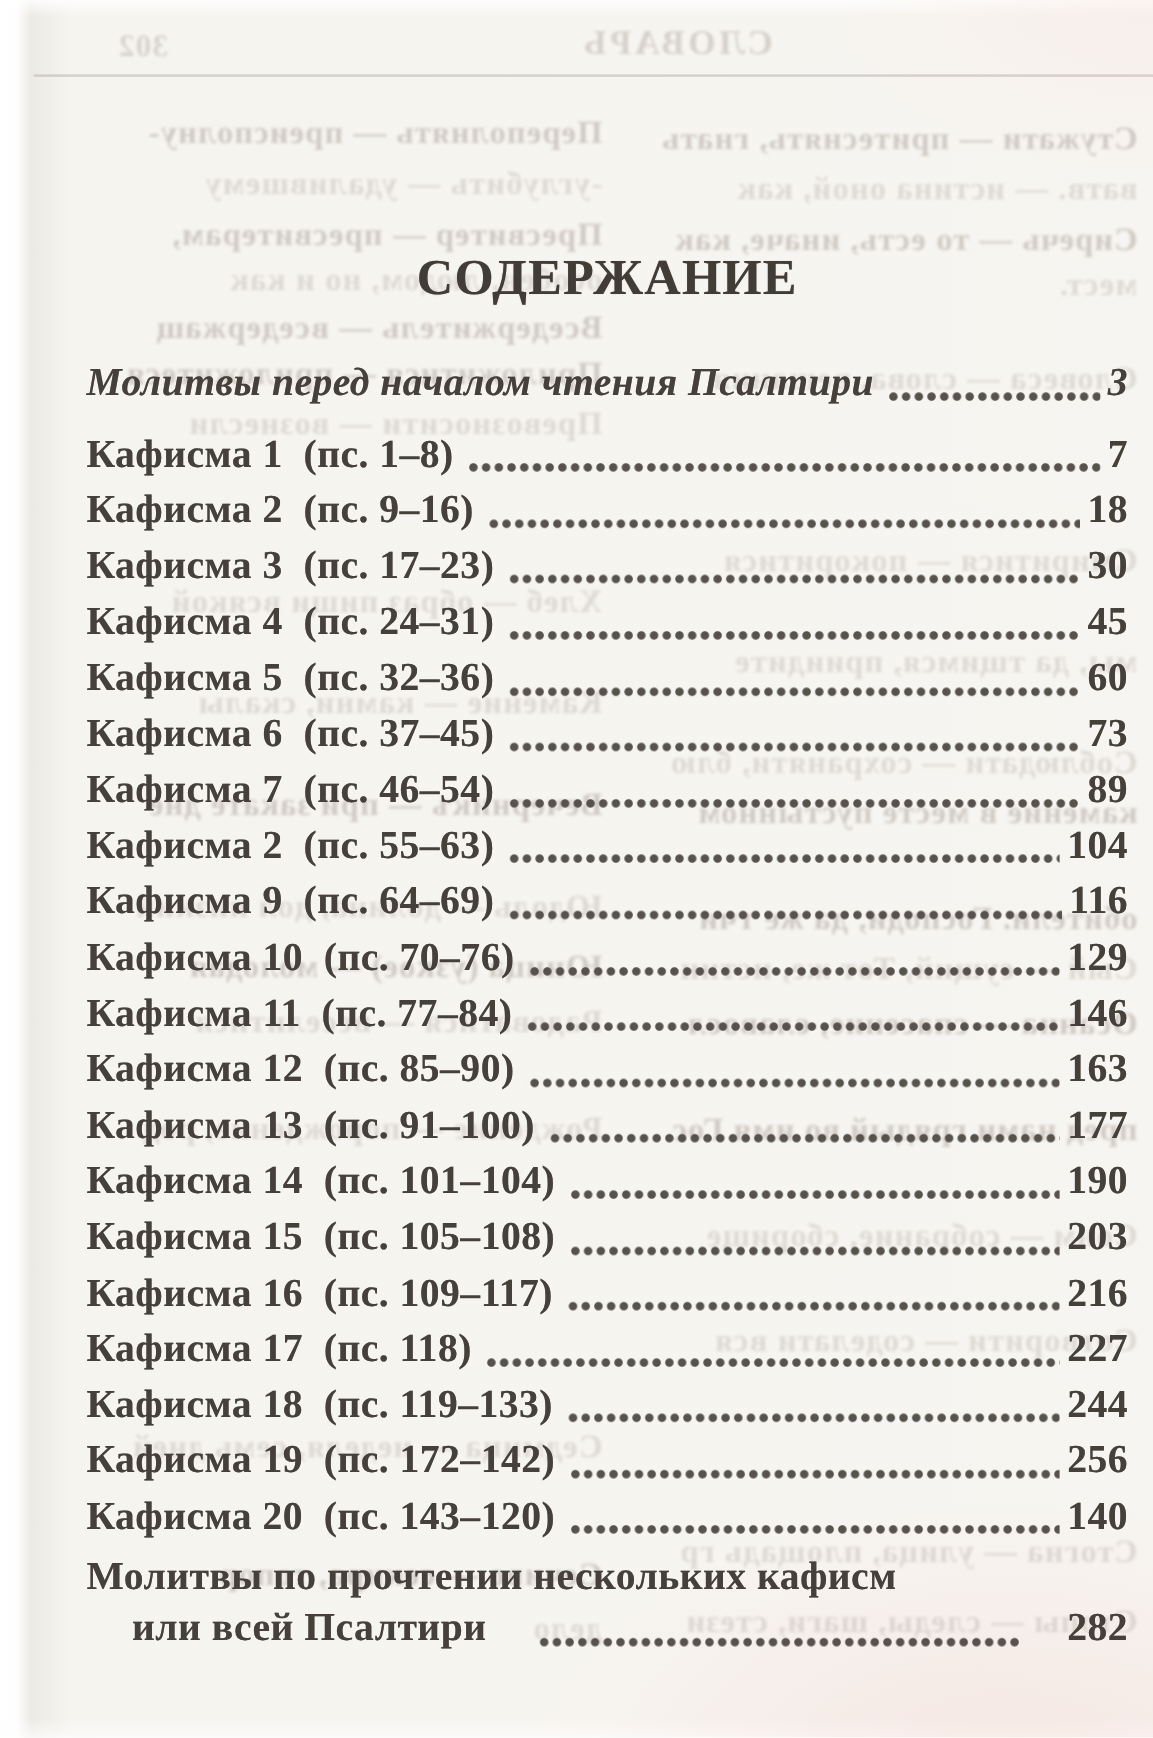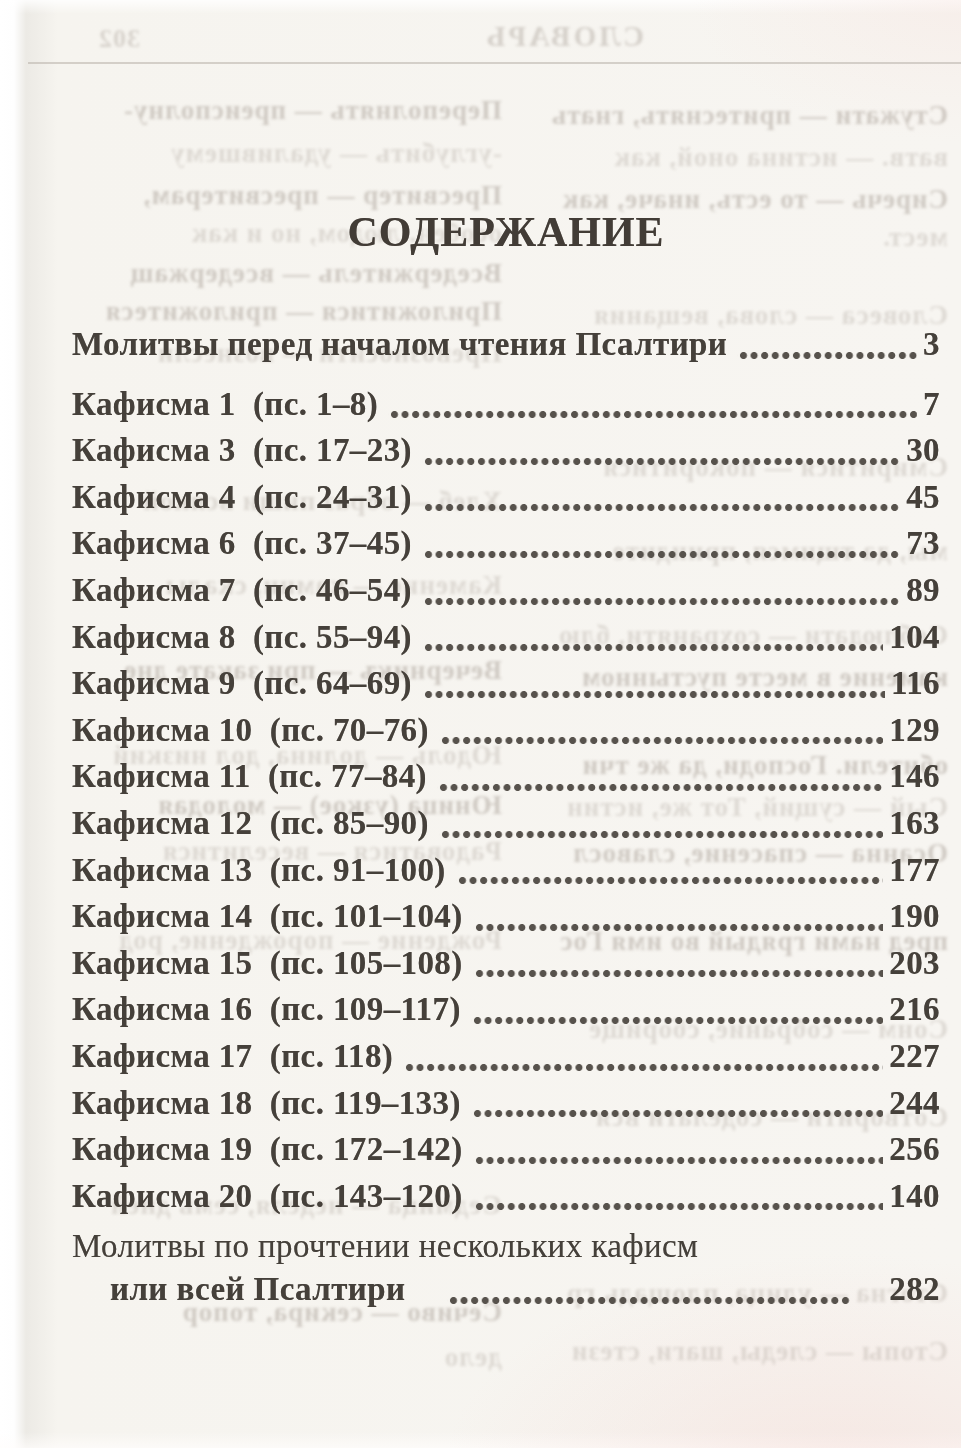--- a/index.html
+++ b/index.html
@@ -52,35 +52,35 @@
     color:#423c36;
     text-shadow:0 0 .6px rgba(66,60,54,.6);
   }
   .row{
     display:flex;align-items:baseline;
     line-height:46.6px;height:46.6px;
     font-size:33px;font-weight:bold;
     letter-spacing:.4px;
     text-shadow:0 0 .5px rgba(69,64,58,.55);
   }
-  .row-first{margin-top:68px;}
+  .row-first{margin-top:43px;font-style:italic;}
   .rows{margin-top:13px;}
   .lbl{white-space:pre;}
   .leader{
     flex:1;
     margin:0 6px 0 10px;
     background-image:radial-gradient(circle at 4.5px 4.5px, #57524c 3.1px, rgba(87,82,76,0) 3.9px);
     background-size:10.6px 9px;
     background-repeat:repeat-x;
     background-position:left 2px bottom 8px;
   }
   .pg{white-space:nowrap;}
   .final{margin-top:7px;}
   .final-line1{
-    font-size:33px;font-weight:normal;line-height:40px;
+    font-size:33px;font-weight:bold;line-height:40px;
     letter-spacing:.4px;white-space:pre;
     text-shadow:0 0 .5px rgba(69,64,58,.55);
   }
   .final-row{padding-left:38px;gap:32px;}
 </style>
 </head>
 <body>
 
 <div class="page">
 
@@ -136,41 +136,51 @@
       <span class="pg">3</span>
     </div>
 
     <div class="rows">
       <div class="row">
         <span class="lbl">Кафисма 1  (пс. 1–8)</span>
         <span class="leader">&nbsp;</span>
         <span class="pg">7</span>
       </div>
       <div class="row">
+        <span class="lbl">Кафисма 2  (пс. 9–16)</span>
+        <span class="leader">&nbsp;</span>
+        <span class="pg">18</span>
+      </div>
+      <div class="row">
         <span class="lbl">Кафисма 3  (пс. 17–23)</span>
         <span class="leader">&nbsp;</span>
         <span class="pg">30</span>
       </div>
       <div class="row">
         <span class="lbl">Кафисма 4  (пс. 24–31)</span>
         <span class="leader">&nbsp;</span>
         <span class="pg">45</span>
       </div>
       <div class="row">
+        <span class="lbl">Кафисма 5  (пс. 32–36)</span>
+        <span class="leader">&nbsp;</span>
+        <span class="pg">60</span>
+      </div>
+      <div class="row">
         <span class="lbl">Кафисма 6  (пс. 37–45)</span>
         <span class="leader">&nbsp;</span>
         <span class="pg">73</span>
       </div>
       <div class="row">
         <span class="lbl">Кафисма 7  (пс. 46–54)</span>
         <span class="leader">&nbsp;</span>
         <span class="pg">89</span>
       </div>
       <div class="row">
-        <span class="lbl">Кафисма 8  (пс. 55–94)</span>
+        <span class="lbl">Кафисма 2  (пс. 55–63)</span>
         <span class="leader">&nbsp;</span>
         <span class="pg">104</span>
       </div>
       <div class="row">
         <span class="lbl">Кафисма 9  (пс. 64–69)</span>
         <span class="leader">&nbsp;</span>
         <span class="pg">116</span>
       </div>
       <div class="row">
         <span class="lbl">Кафисма 10  (пс. 70–76)</span>

